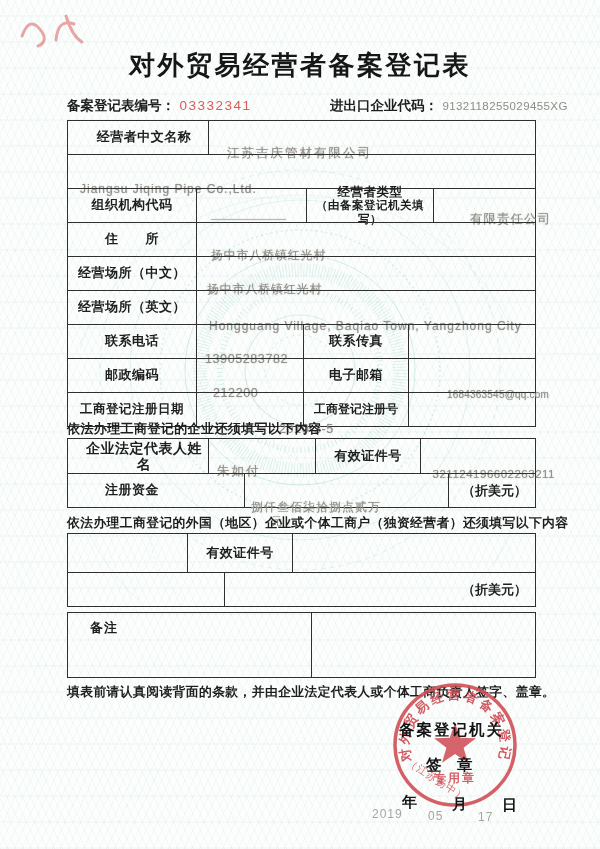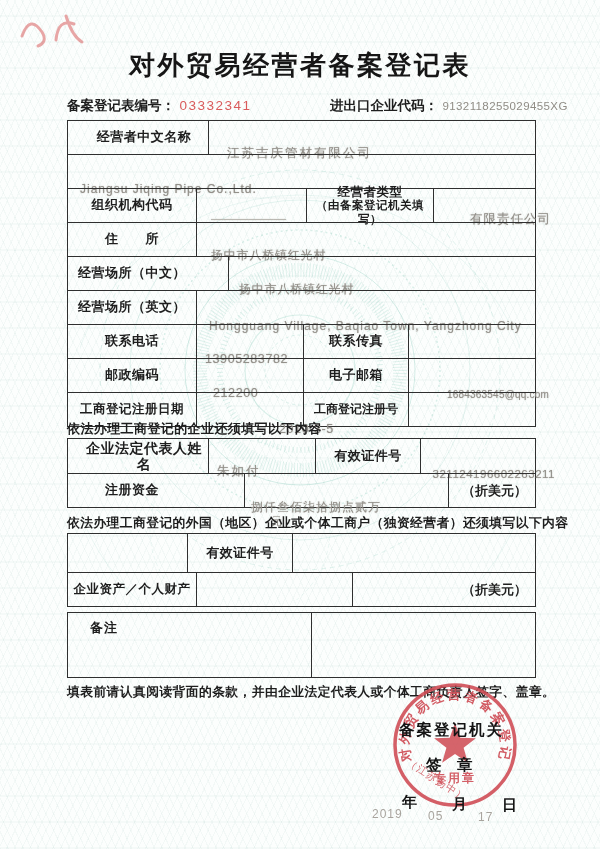--- a/index.html
+++ b/index.html
@@ -97,21 +97,21 @@
       <div class="cell" style="flex:1;">
         <span class="fill" style="right:-16px;bottom:-6px;letter-spacing:1px;">有限责任公司</span>
       </div>
     </div>
     <div class="trow" style="height:33px;">
       <div class="cell lab" style="width:128px;">住　　所</div>
       <div class="cell" style="flex:1;">
         <span class="fill" style="left:14px;bottom:-8px;font-size:12px;letter-spacing:0.8px;">扬中市八桥镇红光村</span>
       </div>
     </div>
-    <div class="trow" style="height:33px;gap:32px;">
+    <div class="trow" style="height:33px;">
       <div class="cell lab" style="width:128px;">经营场所（中文）</div>
       <div class="cell" style="flex:1;">
         <span class="fill" style="left:10px;bottom:-8px;font-size:12px;letter-spacing:0.8px;">扬中市八桥镇红光村</span>
       </div>
     </div>
     <div class="trow" style="height:33px;">
       <div class="cell lab" style="width:128px;">经营场所（英文）</div>
       <div class="cell" style="flex:1;">
         <span class="fill en" style="left:12px;bottom:-9px;">Hongguang Village, Baqiao Town, Yangzhong City</span>
       </div>
@@ -169,21 +169,20 @@
   </div>
 
   <div class="abs heading" style="left:67px;top:515px;font-size:12.8px;">依法办理工商登记的外国（地区）企业或个体工商户（独资经营者）还须填写以下内容</div>
   <div class="tbl" style="top:533px;">
     <div class="trow" style="height:38px;">
       <div class="cell" style="width:107px;"></div>
       <div class="cell lab" style="width:105px;">有效证件号</div>
       <div class="cell" style="flex:1;"></div>
     </div>
     <div class="trow" style="height:33px;">
-      <div class="cell lab" style="width:128px;font-size:12.5px;">企业资产／个人财产</div>
       <div class="cell" style="width:156px;"></div>
       <div class="cell" style="flex:1;">
         <span class="note-right">（折美元）</span>
       </div>
     </div>
   </div>
 
   <div class="tbl" style="top:612px;height:64px;">
     <div class="trow" style="height:64px;">
       <div class="cell" style="width:231px;">

